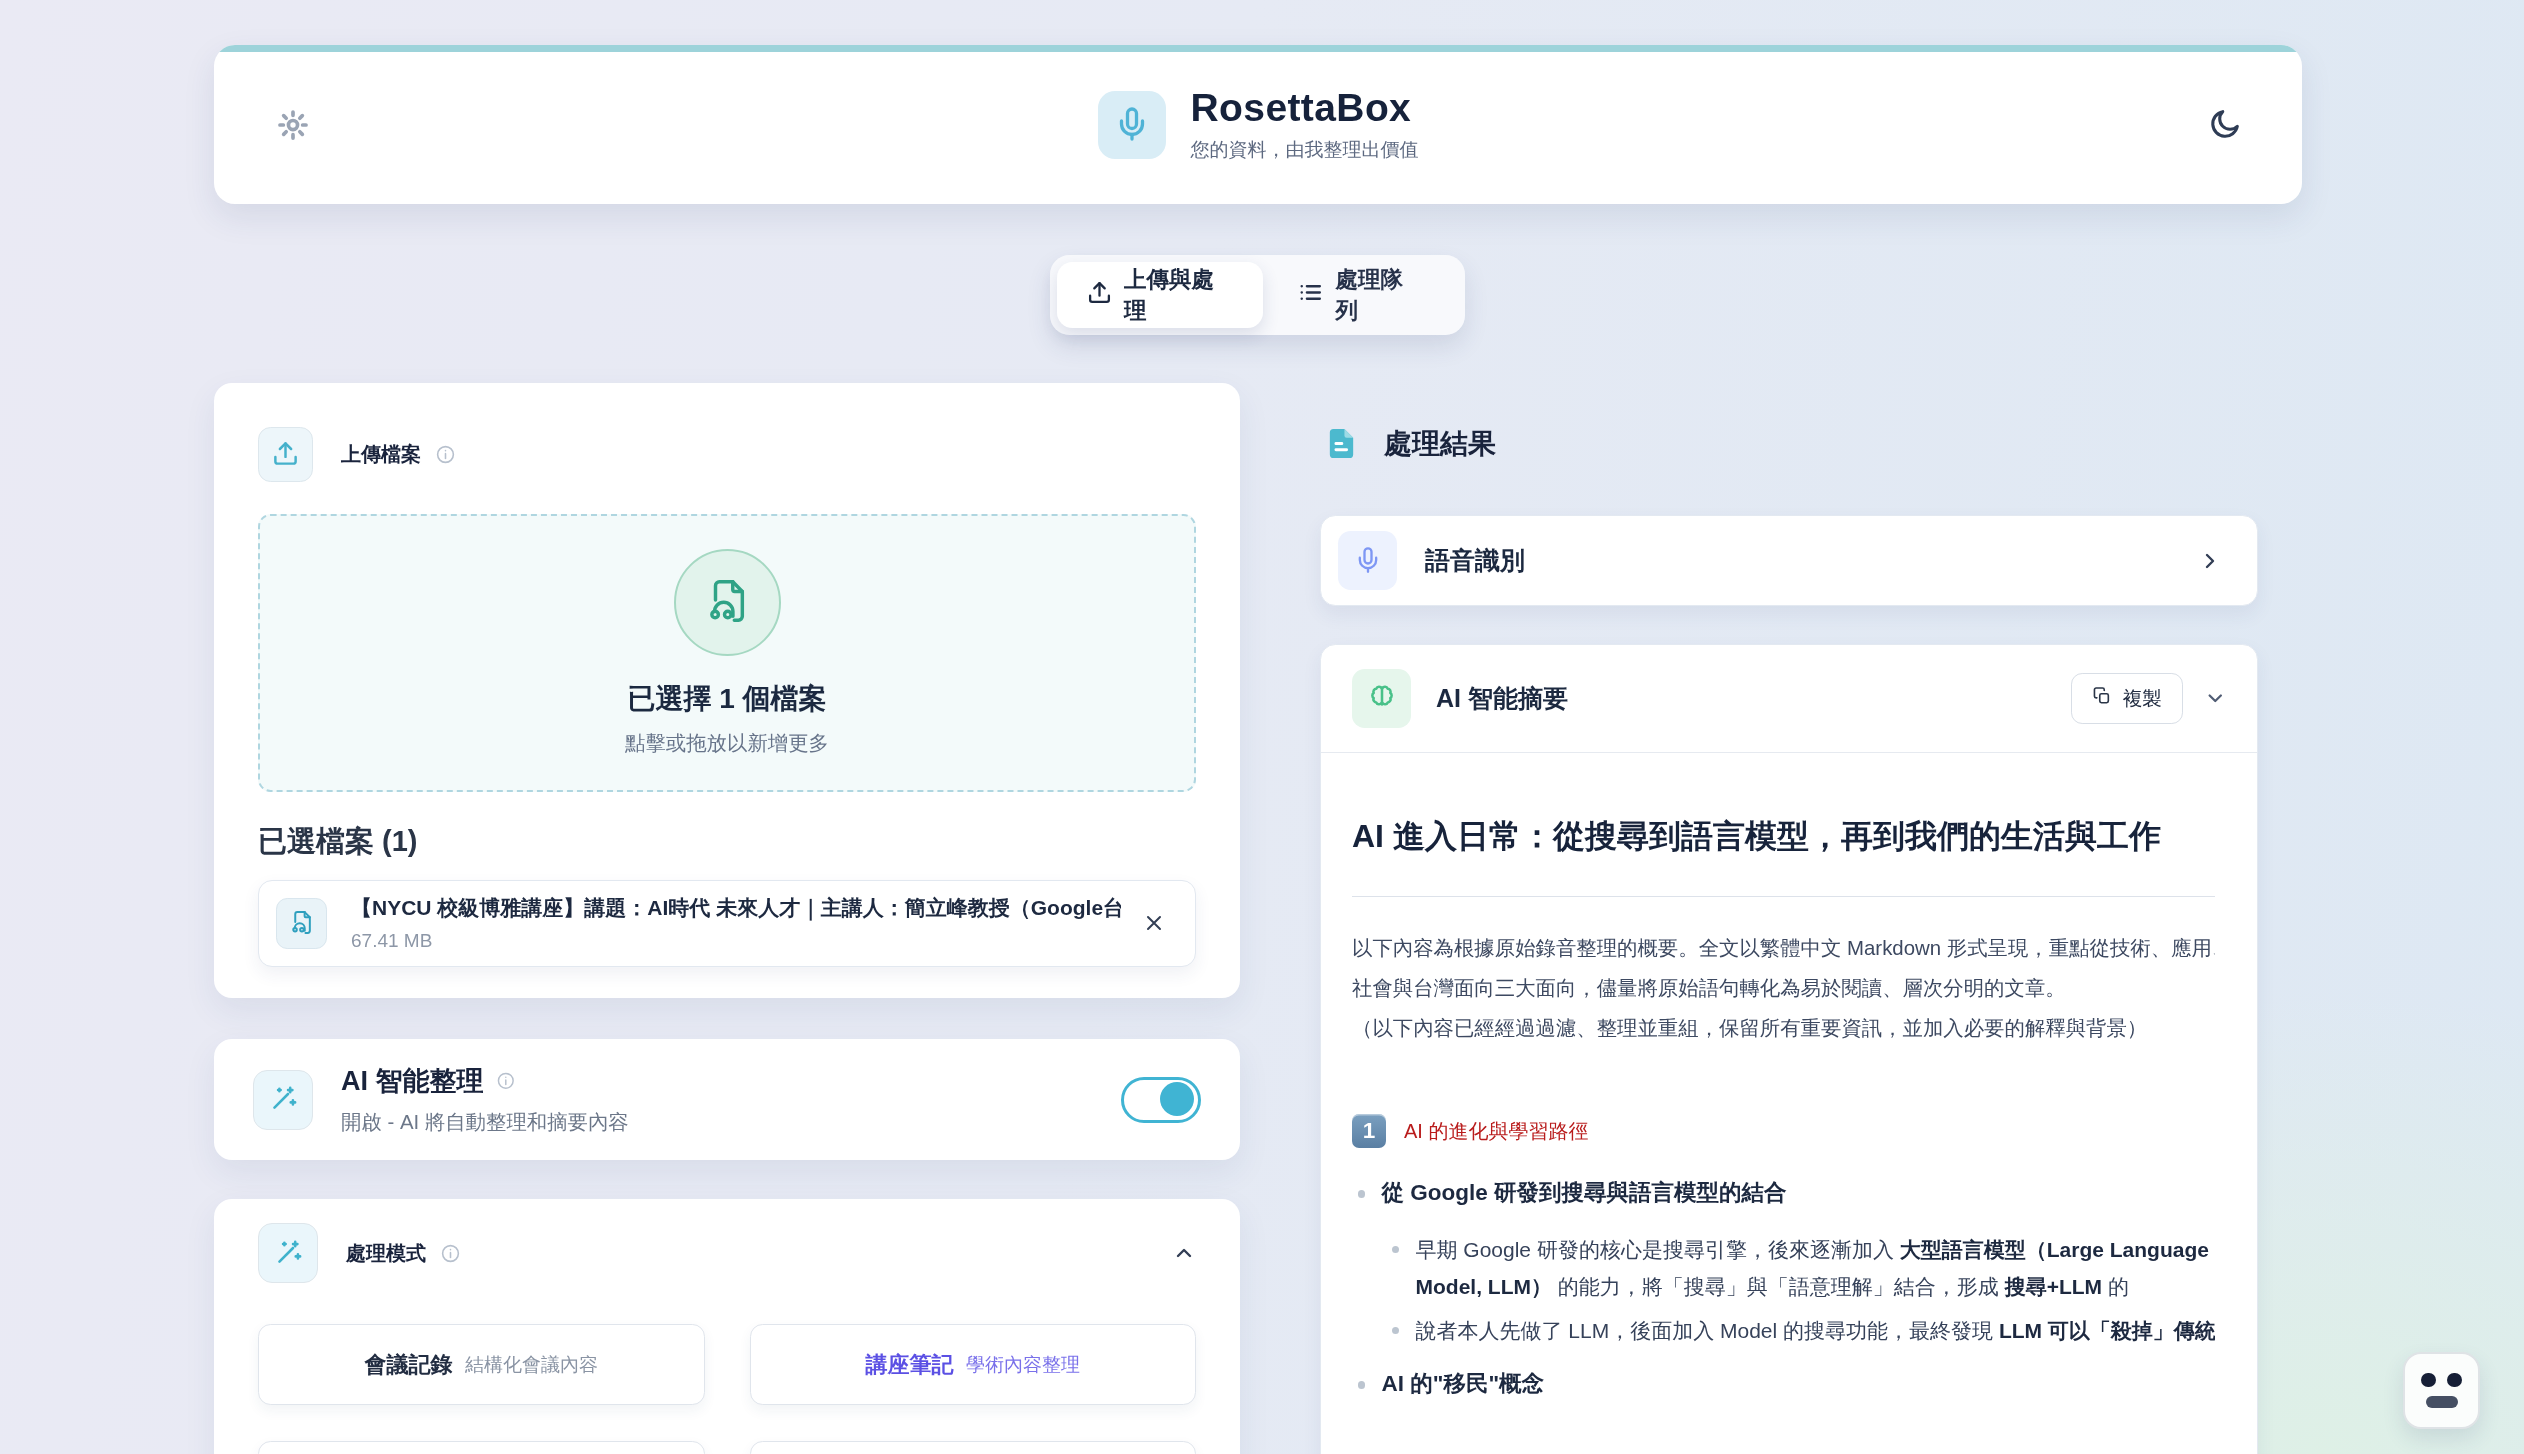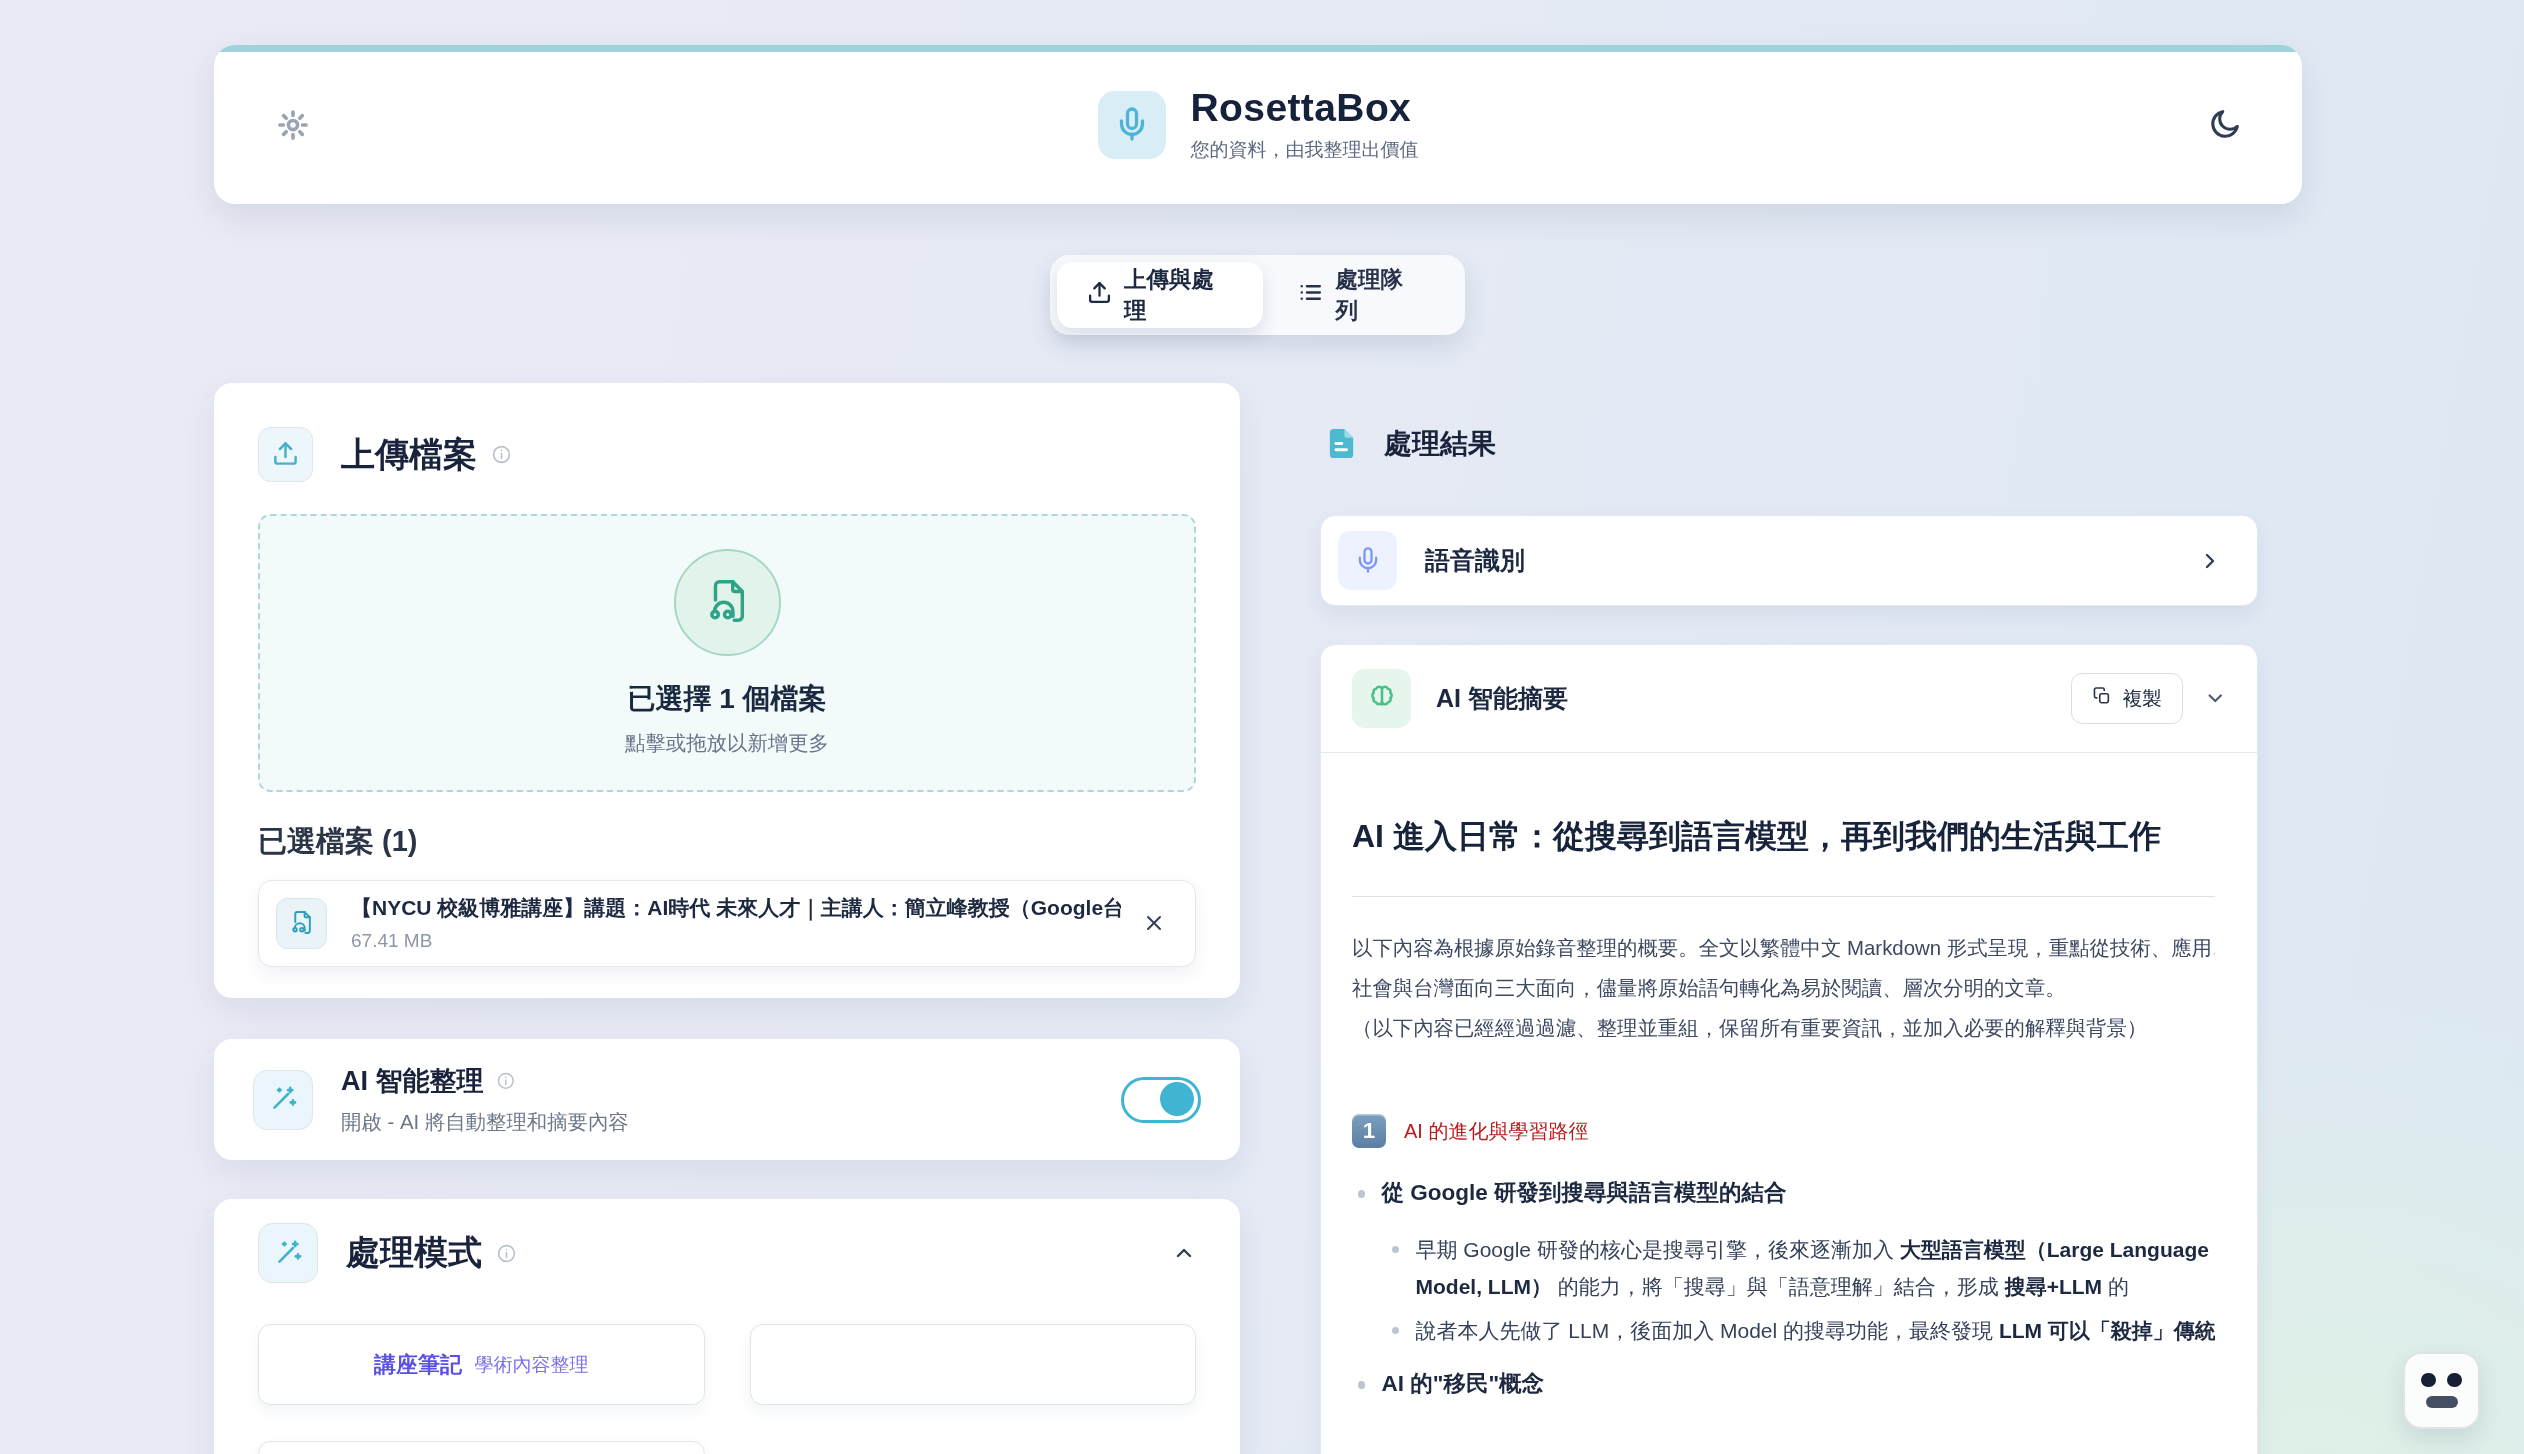--- a/index.html
+++ b/index.html
@@ -41,21 +41,21 @@
   .card { position:absolute; background:#fff; border-radius:18px; box-shadow:0 12.6px 32px rgba(40,60,110,.08); }
   .icon-chip { border-radius:12.6px; display:flex; align-items:center; justify-content:center; flex:none; }
   .info-ic { width:21px; height:21px; color:#b7c0cd; }
   .chev { color:#323e55; }
 
   
   .upload-card { left:214px; top:383px; width:1026px; height:615px; padding:44px 44px 0; }
   .card-head { display:flex; align-items:center; }
   .chip-blue { width:55px; height:55px; background:#edf6fa; border:1.4px solid #dde7ed; }
   .chip-blue svg { width:27px; height:27px; color:#45b1cb; }
-  .card-title { font-size:34px; font-weight:bold; color:#19233c; margin-left:28px; }
+  .card-title { font-size:20px; font-weight:bold; color:#19233c; margin-left:28px; }
   .card-head .info-ic { margin-left:14px; }
   .dropzone { margin-top:32px; height:278px; border:2.1px dashed #afd6e0; border-radius:12.6px;
     background:#f3fafa; display:flex; flex-direction:column; align-items:center; justify-content:center; cursor:pointer; }
   .drop-circle { width:107px; height:107px; border-radius:50%; background:#e2f3ec; border:2.1px solid #a5d8c2;
     display:flex; align-items:center; justify-content:center; }
   .drop-circle svg { width:46px; height:46px; color:#2fa386; }
   .drop-title { font-size:28px; font-weight:bold; color:#1b2940; margin-top:24px; }
   .drop-hint { font-size:20.4px; color:#67748a; margin-top:11.2px; }
   .sel-label { font-size:29px; font-weight:600; color:#2a3547; margin-top:29.5px; }
   .file-row { margin-top:18px; height:87px; border:1.4px solid #e2e8f0; border-radius:14px;
@@ -339,20 +339,24 @@
       </span>
       <span class="chev chev-up">
         <span>
           <svg class="stroke" viewBox="0 0 24 24" style="width:24px;height:24px;stroke-width:2.4">
             <polyline points="6 15 12 9 18 15"></polyline>
           </svg>
         </span>
       </span>
     </div>
     <div class="mode-grid">
+      <div class="mode-btn">
+        <span class="mode-name">會議記錄</span>
+        <span class="mode-desc">結構化會議內容</span>
+      </div>
       <div class="mode-btn selected">
         <span class="mode-name">講座筆記</span>
         <span class="mode-desc">學術內容整理</span>
       </div>
       <div class="mode-btn"></div>
       <div class="mode-btn"></div>
     </div>
   </section>
 
   <section class="results">

